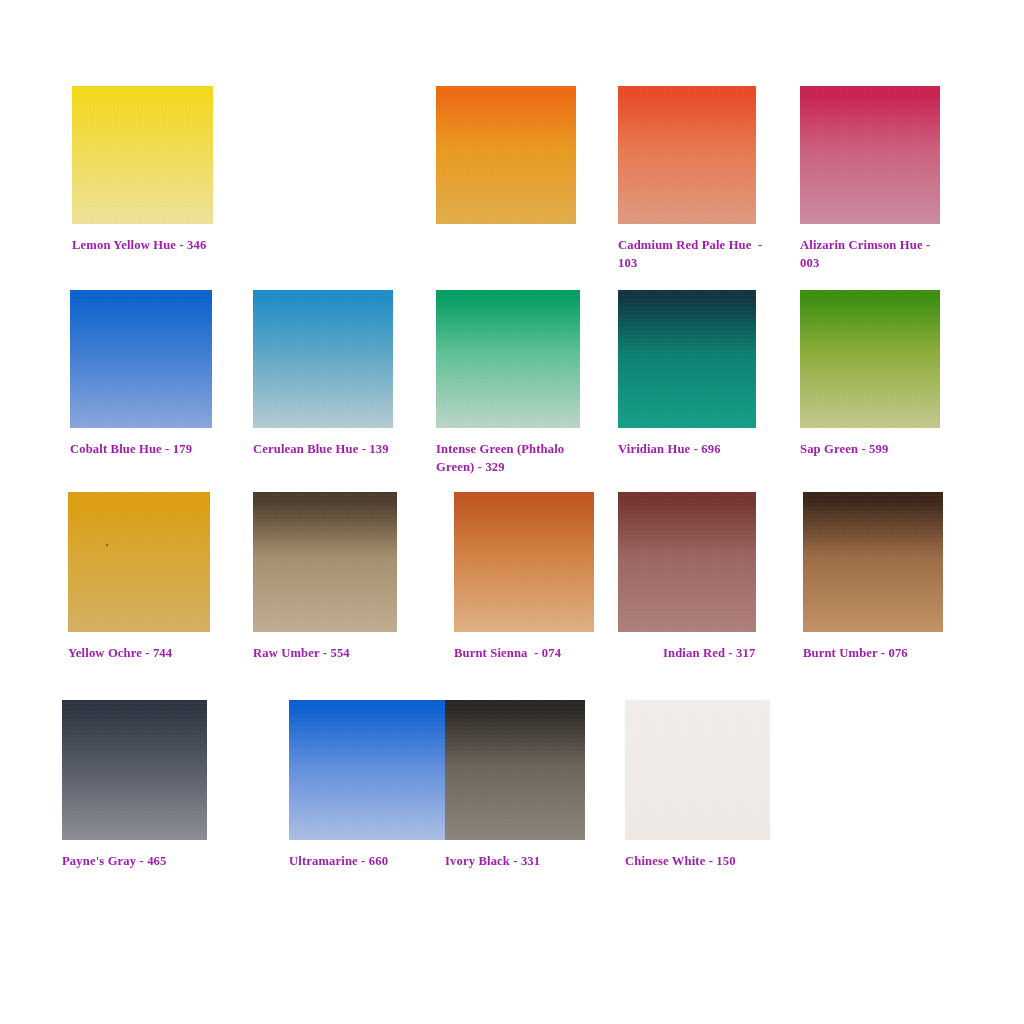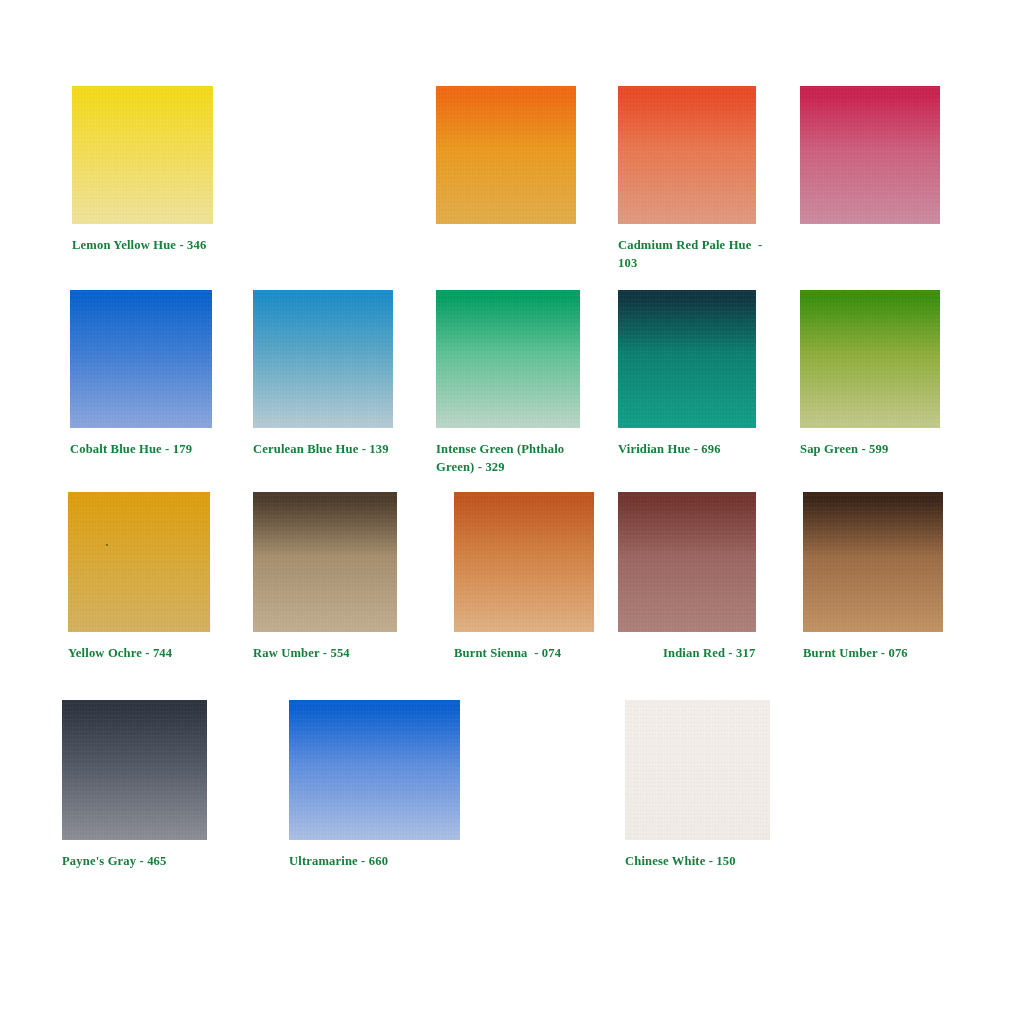--- a/index.html
+++ b/index.html
@@ -79,21 +79,21 @@
     border-radius: 50%;
     opacity: 0.85;
     pointer-events: none;
   }
   .swatch-label {
     margin-top: 13px;
     font-family: "Liberation Serif", "DejaVu Serif", serif;
     font-weight: bold;
     font-size: 12.6px;
     line-height: 17.5px;
-    color: #15803d;
+    color: #a21caf;
     letter-spacing: 0.15px;
     text-align: left;
     white-space: pre-wrap;
   }
 </style>
 </head>
 <body>
 
 <div id="sheet">
   <div class="swatch-grid" id="swatch-grid">
@@ -119,20 +119,21 @@
           <div class="tex2"></div>
         </div>
         <div class="swatch-label" style="width: 145px;">Cadmium Red Pale Hue  - 103</div>
       </div>
       <div class="swatch-cell" style="left: 800px; top: 86px; width: 140px;">
         <div class="swatch-chip" style="height: 138px;">
           <div class="grad" style="background: linear-gradient(rgb(201, 33, 79) 0%, rgb(201, 33, 79) 6%, rgb(204, 95, 125) 46%, rgb(203, 139, 160) 100%);"></div>
           <div class="tex"></div>
           <div class="tex2"></div>
         </div>
+        <div class="swatch-label" style="width: 150px;">Alizarin Crimson Hue - 003</div>
       </div>
       <div class="swatch-cell" style="left: 70px; top: 290px; width: 142px;">
         <div class="swatch-chip" style="height: 138px;">
           <div class="grad" style="background: linear-gradient(rgb(11, 98, 205) 0%, rgb(11, 98, 205) 6%, rgb(62, 124, 211) 46%, rgb(139, 166, 220) 100%);"></div>
           <div class="tex"></div>
           <div class="tex2"></div>
         </div>
         <div class="swatch-label" style="width: 165px;">Cobalt Blue Hue - 179</div>
       </div>
       <div class="swatch-cell" style="left: 253px; top: 290px; width: 140px;">
@@ -216,20 +217,28 @@
         </div>
         <div class="swatch-label" style="width: 150px;">Payne's Gray - 465</div>
       </div>
       <div class="swatch-cell" style="left: 250px; top: 700px; width: 171px; margin-left: 39px;">
         <div class="swatch-chip" style="height: 140px;">
           <div class="grad" style="background: linear-gradient(rgb(10, 95, 208) 0%, rgb(10, 95, 208) 6%, rgb(93, 141, 221) 46%, rgb(171, 191, 228) 100%);"></div>
           <div class="tex"></div>
           <div class="tex2"></div>
         </div>
         <div class="swatch-label" style="width: 150px;">Ultramarine - 660</div>
+      </div>
+      <div class="swatch-cell" style="left: 445px; top: 700px; width: 140px;">
+        <div class="swatch-chip" style="height: 140px;">
+          <div class="grad" style="background: linear-gradient(rgb(39, 36, 33) 0%, rgb(39, 36, 33) 6%, rgb(107, 98, 88) 46%, rgb(140, 132, 121) 100%);"></div>
+          <div class="tex"></div>
+          <div class="tex2"></div>
+        </div>
+        <div class="swatch-label" style="width: 150px;">Ivory Black - 331</div>
       </div>
       <div class="swatch-cell" style="left: 625px; top: 700px; width: 145px;">
         <div class="swatch-chip" style="height: 140px;">
           <div class="grad" style="background: linear-gradient(rgb(243, 238, 234) 0%, rgb(243, 238, 234) 6%, rgb(242, 237, 233) 46%, rgb(240, 235, 230) 100%);"></div>
           <div class="tex"></div>
           <div class="tex2"></div>
         </div>
         <div class="swatch-label" style="width: 150px;">Chinese White - 150</div>
       </div>
     </div>

